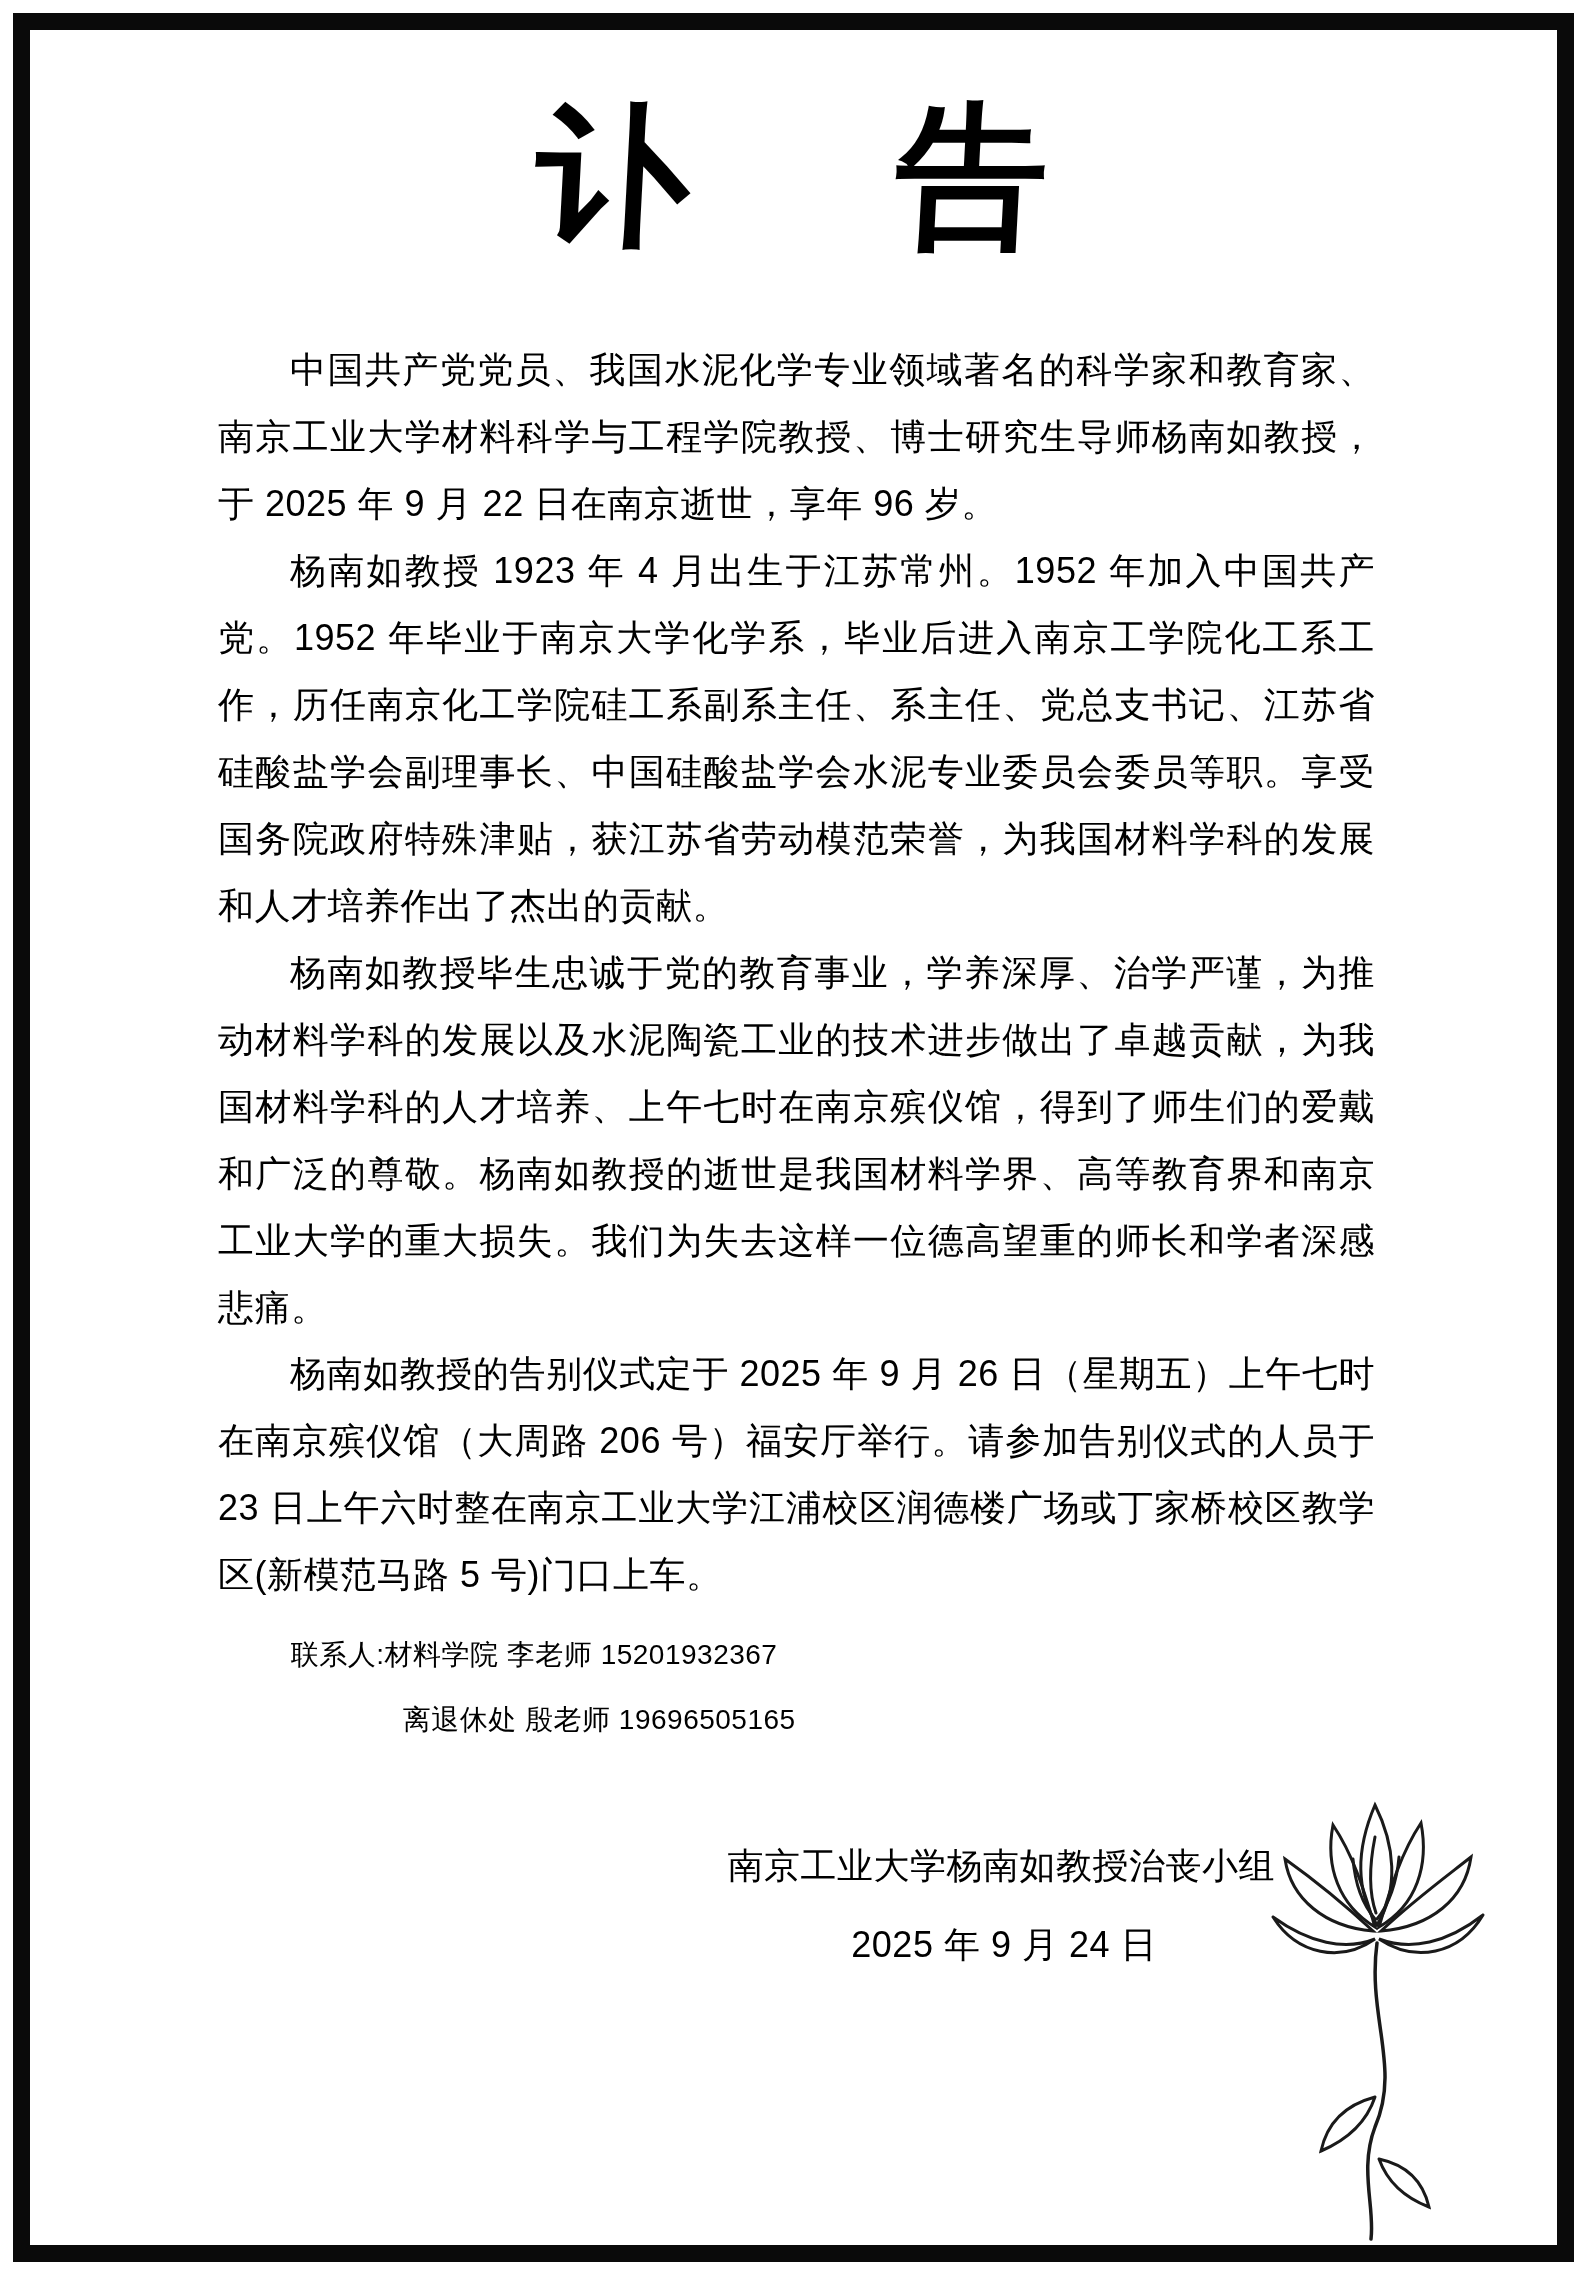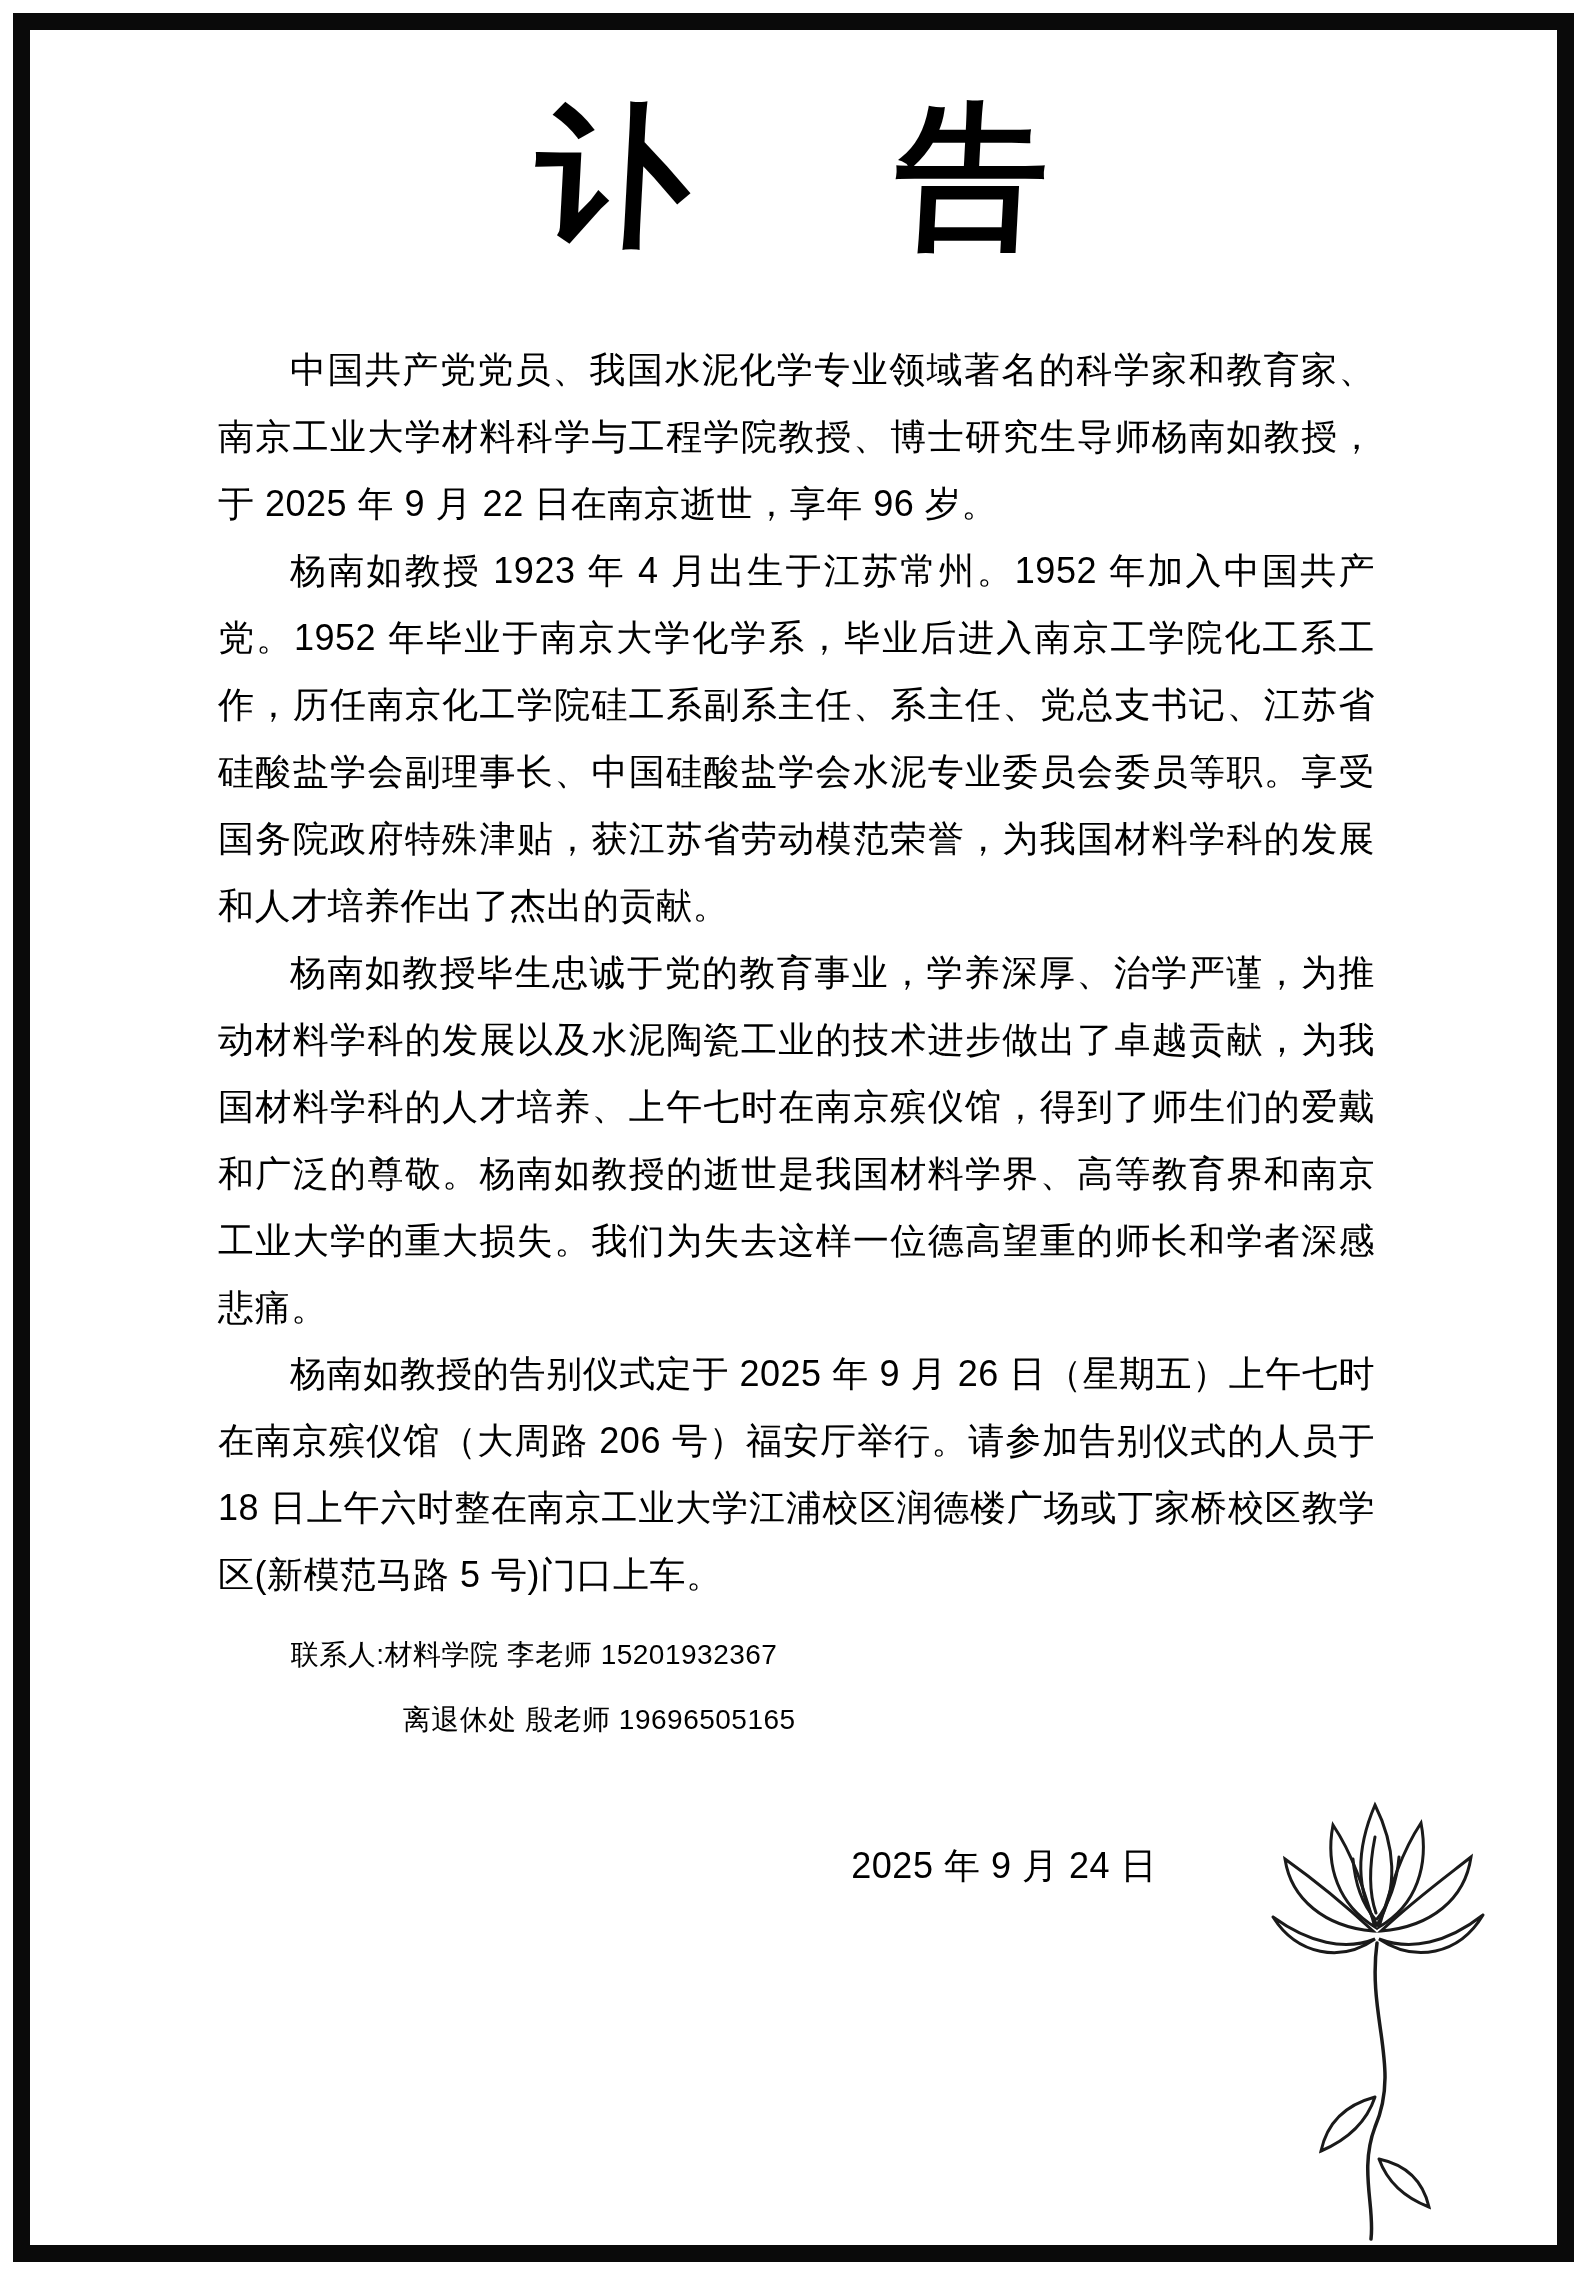--- a/index.html
+++ b/index.html
@@ -82,29 +82,30 @@
 <div class="page">
   <div class="frame"></div>
 
   <div class="content">
     <h1 class="doc-title">讣 告</h1>
 
     <div class="body-text">
       <p>中国共产党党员、我国水泥化学专业领域著名的科学家和教育家、南京工业大学材料科学与工程学院教授、博士研究生导师杨南如教授，于 2025 年 9 月 22 日在南京逝世，享年 96 岁。</p>
       <p>杨南如教授 1923 年 4 月出生于江苏常州。1952 年加入中国共产党。1952 年毕业于南京大学化学系，毕业后进入南京工学院化工系工作，历任南京化工学院硅工系副系主任、系主任、党总支书记、江苏省硅酸盐学会副理事长、中国硅酸盐学会水泥专业委员会委员等职。享受国务院政府特殊津贴，获江苏省劳动模范荣誉，为我国材料学科的发展和人才培养作出了杰出的贡献。</p>
       <p>杨南如教授毕生忠诚于党的教育事业，学养深厚、治学严谨，为推动材料学科的发展以及水泥陶瓷工业的技术进步做出了卓越贡献，为我国材料学科的人才培养、上午七时在南京殡仪馆，得到了师生们的爱戴和广泛的尊敬。杨南如教授的逝世是我国材料学界、高等教育界和南京工业大学的重大损失。我们为失去这样一位德高望重的师长和学者深感悲痛。</p>
-      <p>杨南如教授的告别仪式定于 2025 年 9 月 26 日（星期五）上午七时在南京殡仪馆（大周路 206 号）福安厅举行。请参加告别仪式的人员于 18 日上午六时整在南京工业大学江浦校区润德楼广场或丁家桥校区教学区(新模范马路 5 号)门口上车。</p>
+      <p>杨南如教授的告别仪式定于 2025 年 9 月 26 日（星期五）上午七时在南京殡仪馆（大周路 206 号）福安厅举行。请参加告别仪式的人员于 23 日上午六时整在南京工业大学江浦校区润德楼广场或丁家桥校区教学区(新模范马路 5 号)门口上车。</p>
     </div>
 
     <div class="contacts">
       <div class="contact-line first">联系人:材料学院  李老师  15201932367</div>
       <div class="contact-line second">离退休处  殷老师  19696505165</div>
     </div>
 
     <div class="signature-block">
+      <div class="signature-line">南京工业大学杨南如教授治丧小组</div>
       <div class="date-line">2025 年 9 月 24 日</div>
     </div>
   </div>
 
   <div class="lotus">
     <svg viewBox="0 0 310 480" fill="none" xmlns="http://www.w3.org/2000/svg">
       <g stroke="#1a1a1a" stroke-width="3" fill="none" stroke-linecap="round">
 
         <path d="M150 38 C132 80 130 122 152 158 C174 122 170 78 150 38 Z"></path>
 

